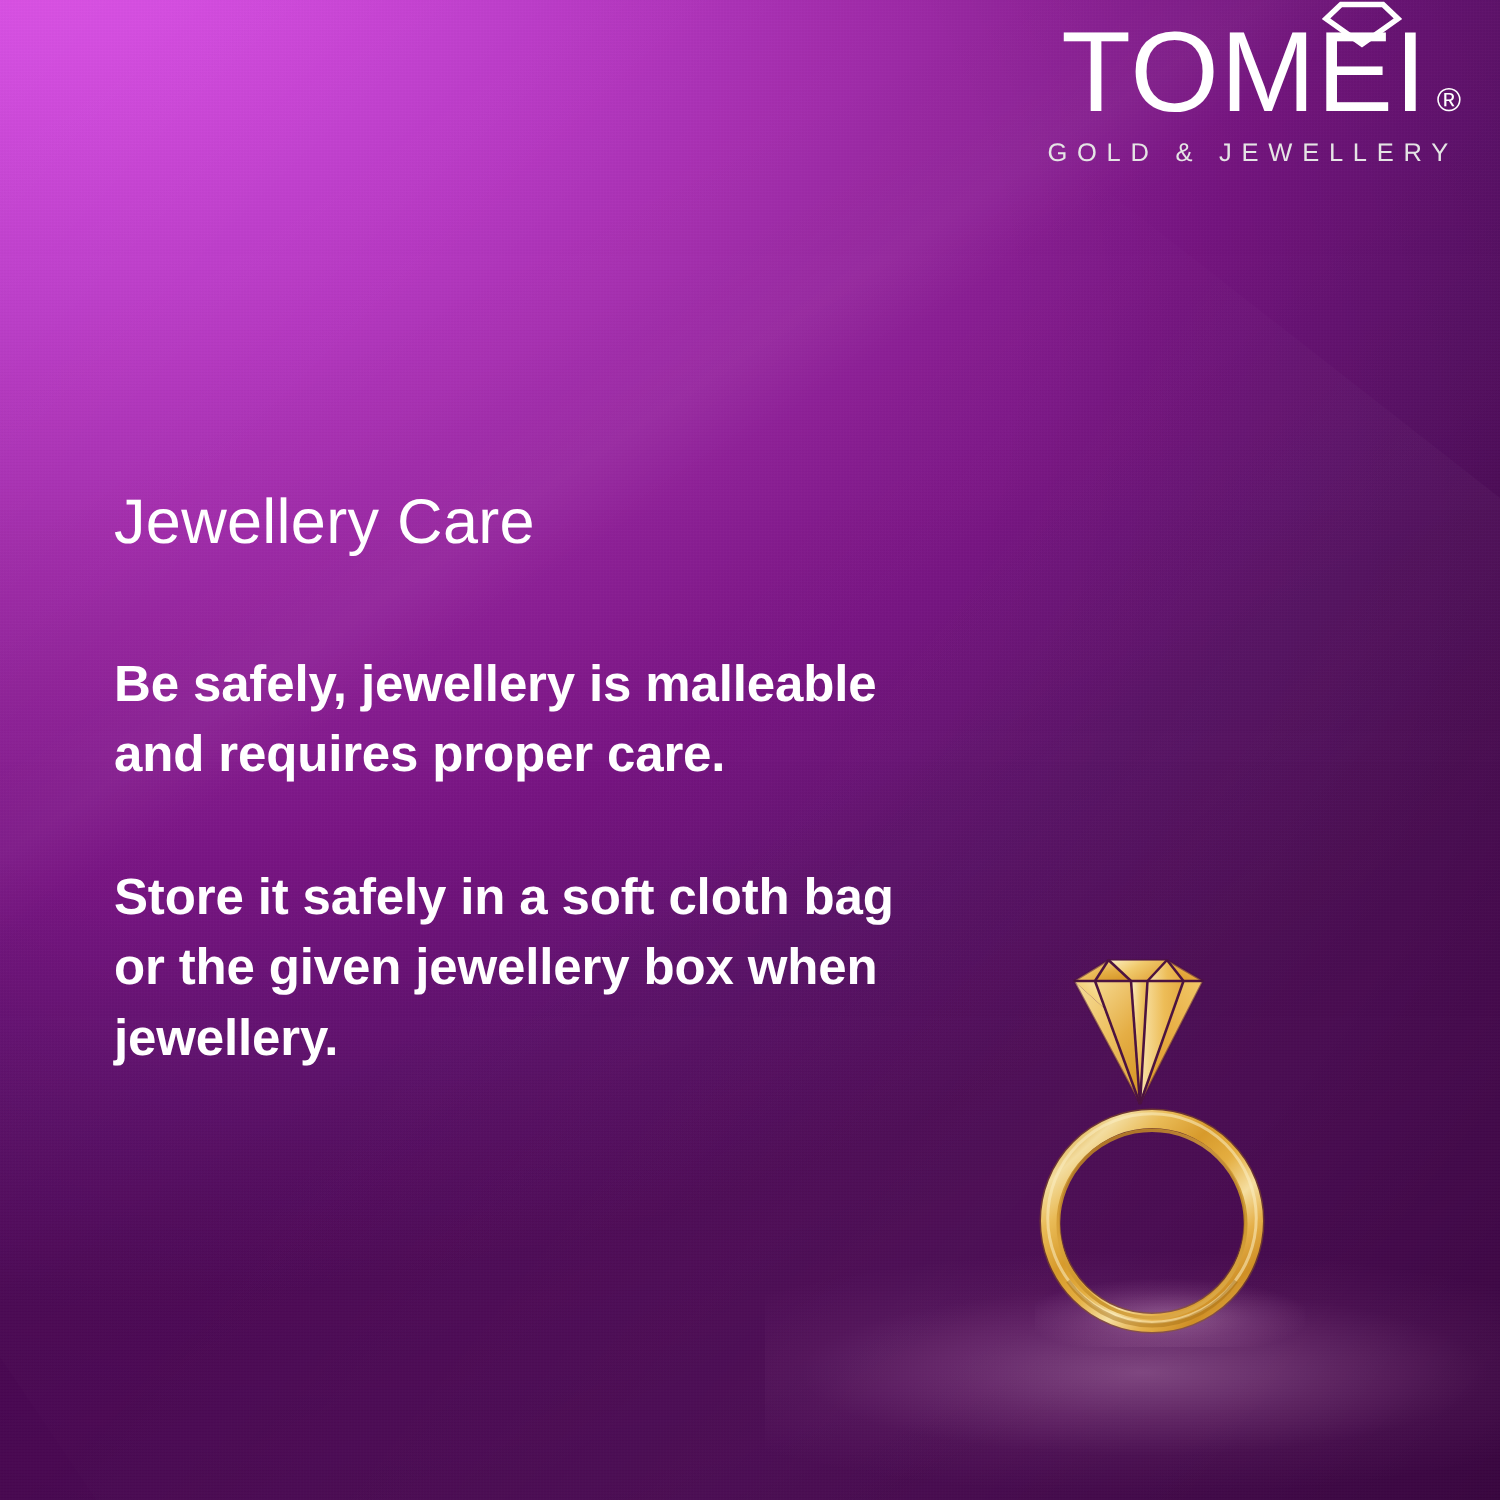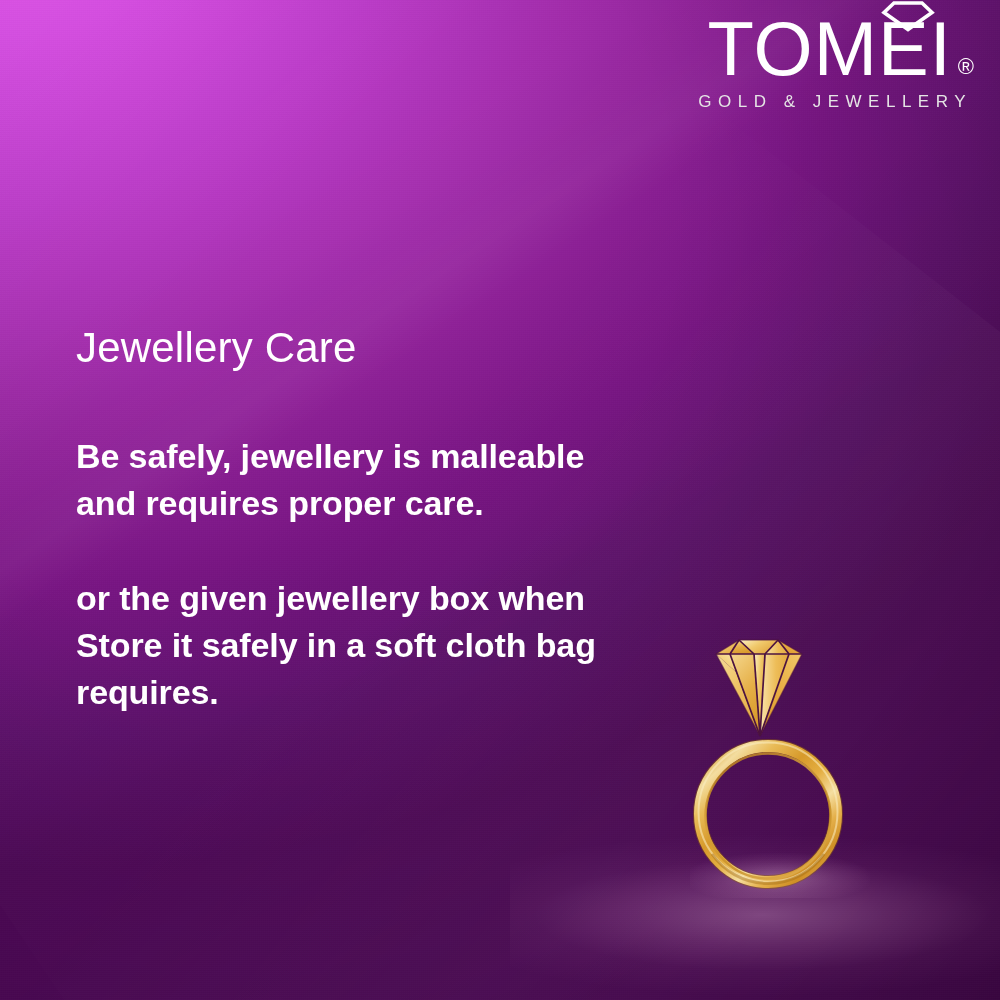--- a/index.html
+++ b/index.html
@@ -217,23 +217,23 @@
 
   <div class="copy">
     <h1 class="copy-heading">Jewellery Care</h1>
 
     <p class="copy-para">
       <span class="copy-line">Be safely, jewellery is malleable</span>
       <span class="copy-line">and requires proper care.</span>
     </p>
 
     <p class="copy-para">
+      <span class="copy-line">Store it safely in a soft cloth bag</span>
       <span class="copy-line">or the given jewellery box when</span>
-      <span class="copy-line">Store it safely in a soft cloth bag</span>
-      <span class="copy-line">requires.</span>
+      <span class="copy-line">jewellery.</span>
     </p>
   </div>
 
   <svg class="ring-art" viewBox="0 0 180 270">
     <defs>
       <linearGradient id="gFacetA" x1="0" y1="0" x2="1" y2="1">
         <stop offset="0%" stop-color="#f6dc9b"></stop>
         <stop offset="45%" stop-color="#eec364"></stop>
         <stop offset="100%" stop-color="#e0a23a"></stop>
       </linearGradient>

